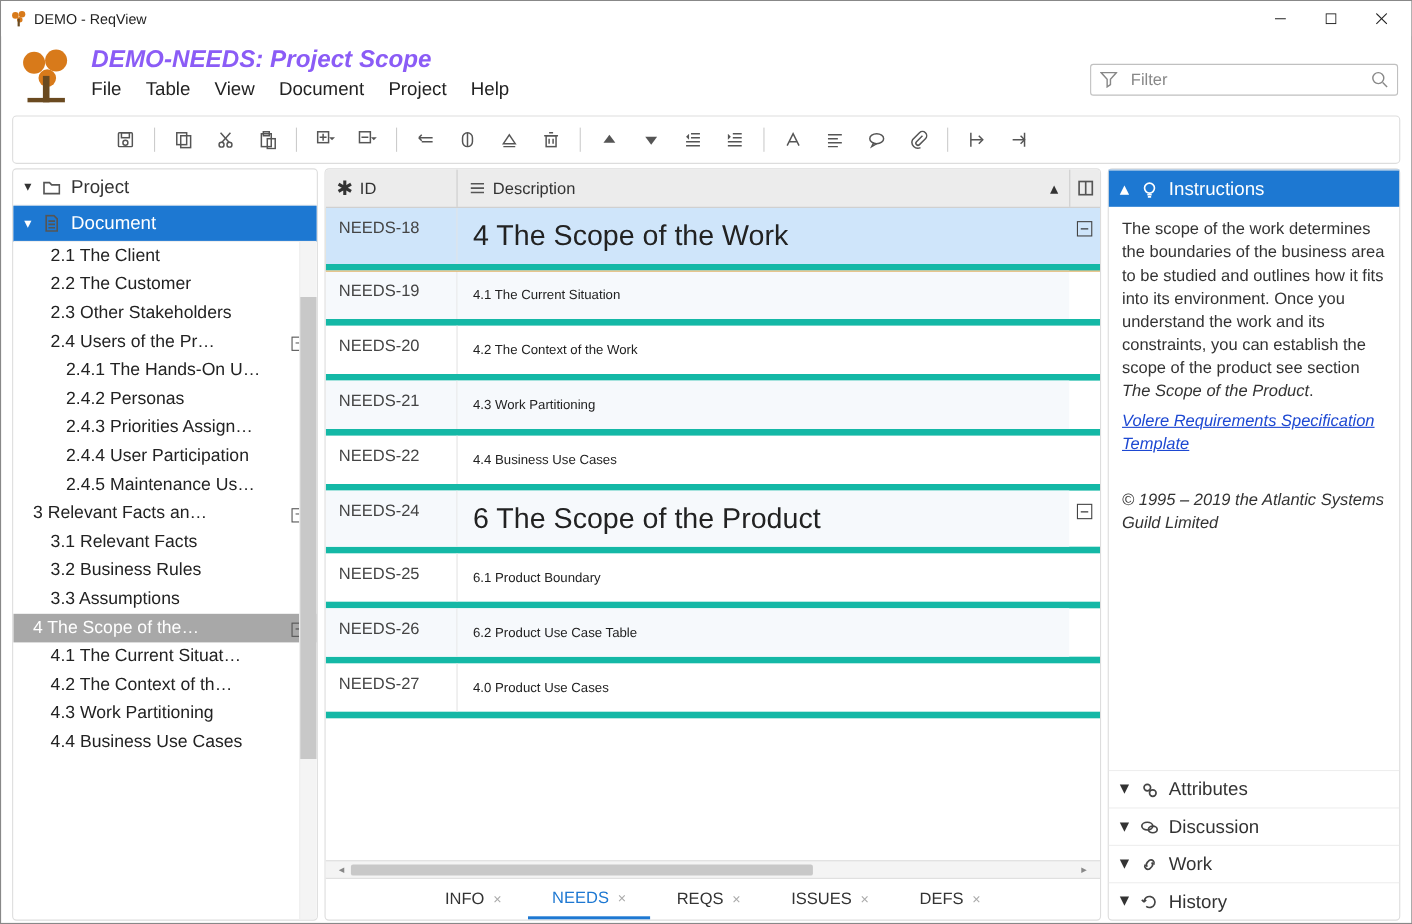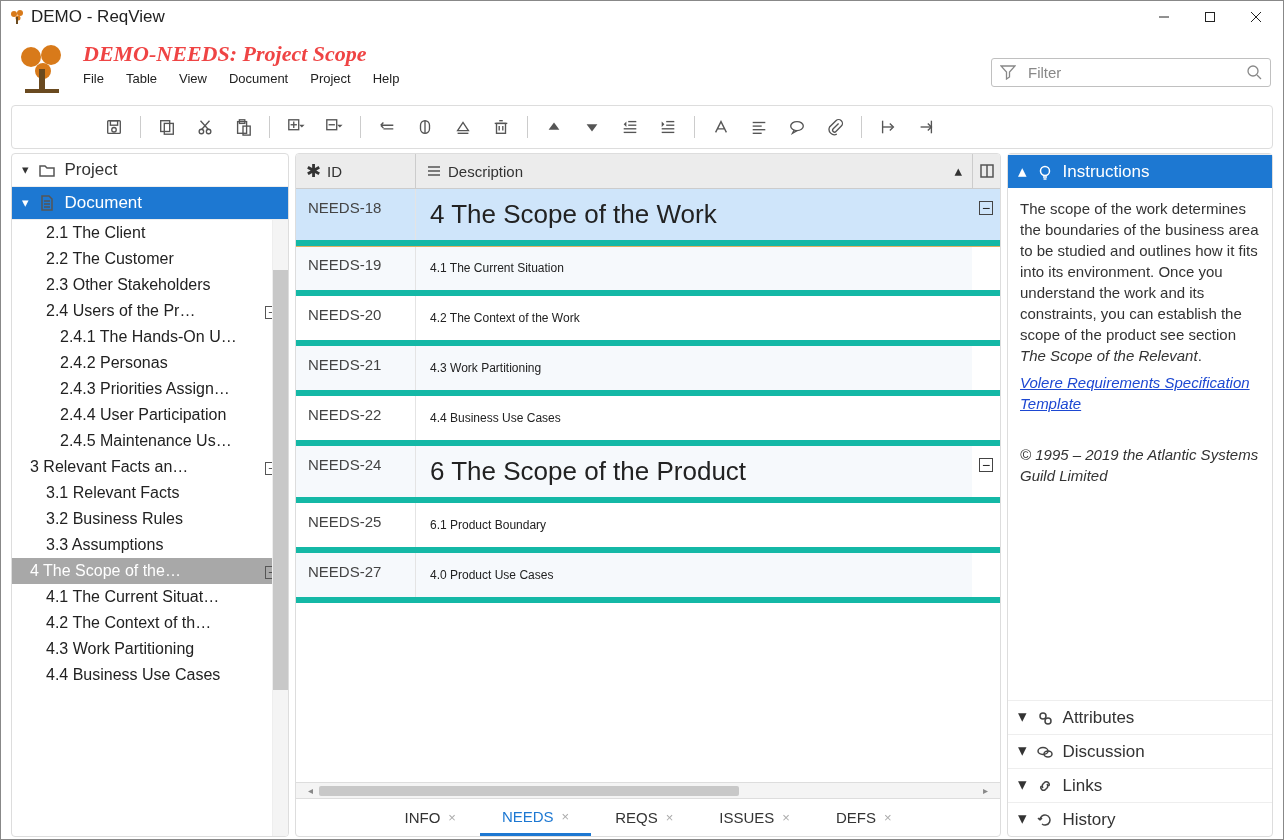--- a/index.html
+++ b/index.html
@@ -18,42 +18,42 @@
   .titlebar {
     height: 32px;
     display: flex;
     align-items: center;
     justify-content: space-between;
     padding: 0 4px 0 8px;
     background: #fff;
   }
   .titlebar-left { display: flex; align-items: center; gap: 6px; }
   .titlebar-left .app-icon { width:16px; height:16px; }
-  .titlebar-title { font-size: 17px; }
+  .titlebar-title { font-size: 13px; }
   .win-controls { display: flex; }
   .win-btn {
     width: 46px;
     height: 32px;
     display: flex;
     align-items: center;
     justify-content: center;
     font-size: 12px;
   }
   .win-btn svg { width: 10px; height: 10px; stroke: #222; fill: none; stroke-width: 1; }
   
   .header {
     display: flex;
     align-items: flex-start;
     padding: 8px 12px 6px 14px;
     gap: 14px;
   }
   .logo { width: 54px; height: 54px; flex-shrink: 0; }
   .header-main { flex: 1; display:flex; flex-direction: column; gap:4px;}
-  .doc-title { font-size: 22px; font-weight: bold; font-style: italic; color: #ef4444; font-family: Liberation Serif, serif; }
-  .menubar { display: flex; gap: 22px; font-size: 13px; color:#222;}
+  .doc-title { font-size: 22px; font-weight: bold; font-style: italic; color: #8b5cf6; }
+  .menubar { display: flex; gap: 22px; font-size: 17px; color:#222;}
   .menubar span { cursor: default; }
   .filter-area { align-self: center; margin-top:8px;}
   .filter-box {
     border: 1px solid #c0c0c0;
     border-radius: 3px;
     display: flex;
     align-items: center;
     padding: 4px 8px;
     width: 280px;
     color: #888;
@@ -533,20 +533,25 @@
           <div class="exp-cell">
             <div class="exp-box">−</div>
           </div>
         </div>
         <div class="grid-row">
           <div class="id-cell cell">NEEDS-25</div>
           <div class="desc-cell cell">6.1 Product Boundary</div>
           <div class="exp-cell"></div>
         </div>
         <div class="grid-row">
+          <div class="id-cell cell">NEEDS-26</div>
+          <div class="desc-cell cell">6.2 Product Use Case Table</div>
+          <div class="exp-cell"></div>
+        </div>
+        <div class="grid-row">
           <div class="id-cell cell">NEEDS-27</div>
           <div class="desc-cell cell">4.0 Product Use Cases</div>
           <div class="exp-cell"></div>
         </div>
       </div>
     <div class="grid-scrollbar-h">
       <span class="harrow">◂</span>
       <div class="hthumb" style="margin-left:6px;"></div>
       <span class="harrow" style="margin-left:auto;">▸</span>
     </div>
@@ -578,21 +583,21 @@
     <div class="rp-section-header active">
       <span class="chev">▴</span>
       <svg class="icon-sm" viewBox="0 0 16 16">
           <circle cx="8" cy="7" r="4.5"></circle>
           <line x1="6" y1="13" x2="10" y2="13"></line>
           <line x1="6.5" y1="15" x2="9.5" y2="15"></line>
         </svg>
       <span>Instructions</span>
     </div>
     <div class="rp-body">
-      <span>The scope of the work determines the boundaries of the business area to be studied and outlines how it fits into its environment. Once you understand the work and its constraints, you can establish the scope of the product see section </span><em>The Scope of the Relevant</em><span>.</span>
+      <span>The scope of the work determines the boundaries of the business area to be studied and outlines how it fits into its environment. Once you understand the work and its constraints, you can establish the scope of the product see section </span><em>The Scope of the Product</em><span>.</span>
       <br>
       <a href="#">Volere Requirements Specification Template</a>
       <div class="copyright">© 1995 – 2019 the Atlantic Systems Guild Limited</div>
     </div>
     <div class="rp-section-header">
       <span class="chev chev-down">▾</span>
       <svg class="icon-sm" viewBox="0 0 16 16">
           <circle cx="6" cy="6" r="3"></circle>
           <circle cx="11" cy="11" r="3"></circle>
         </svg>
@@ -604,21 +609,21 @@
           <ellipse cx="6" cy="7" rx="5" ry="3.5"></ellipse>
           <ellipse cx="11" cy="10" rx="4" ry="3"></ellipse>
         </svg>
       <span>Discussion</span>
     </div>
     <div class="rp-section-header">
       <span class="chev chev-down">▾</span>
       <svg class="icon-sm" viewBox="0 0 16 16">
           <path d="M6 10 a3 3 0 0 1 0-4 l2-2 a3 3 0 0 1 4 4 M10 6 a3 3 0 0 1 0 4 l-2 2 a3 3 0 0 1 -4 -4"></path>
         </svg>
-      <span>Links</span>
+      <span>Work</span>
     </div>
     <div class="rp-section-header">
       <span class="chev chev-down">▾</span>
       <svg class="icon-sm" viewBox="0 0 16 16">
           <path d="M3 8 a5 5 0 1 1 2 4 M3 8 l-2 -2 M3 8 l2 -2"></path>
         </svg>
       <span>History</span>
     </div>
   </div>
 </div>

